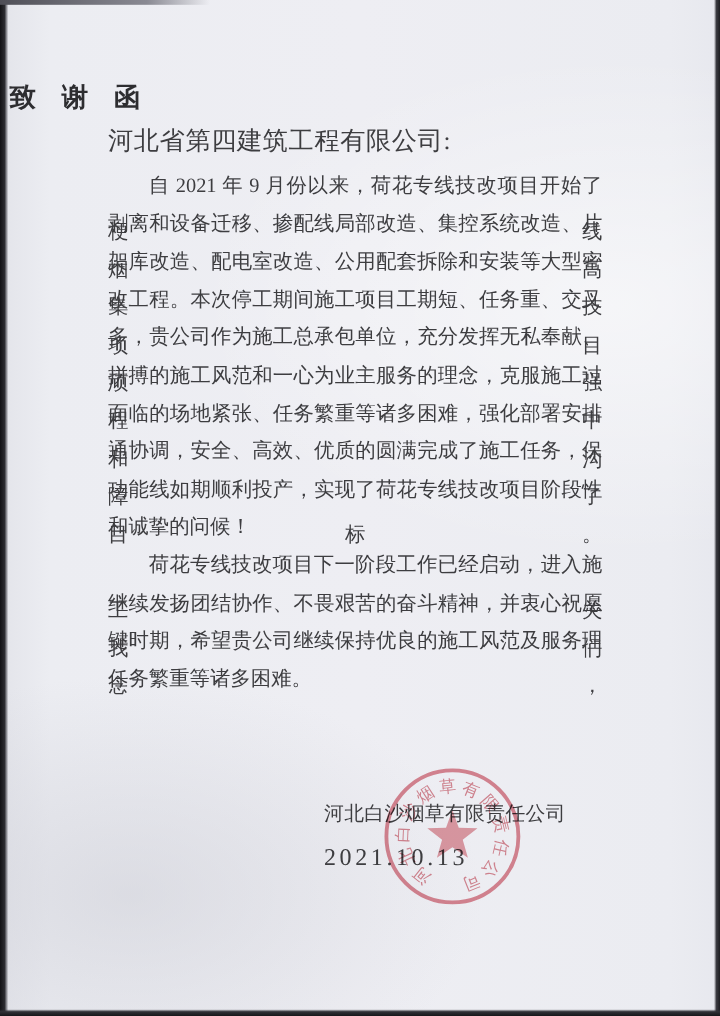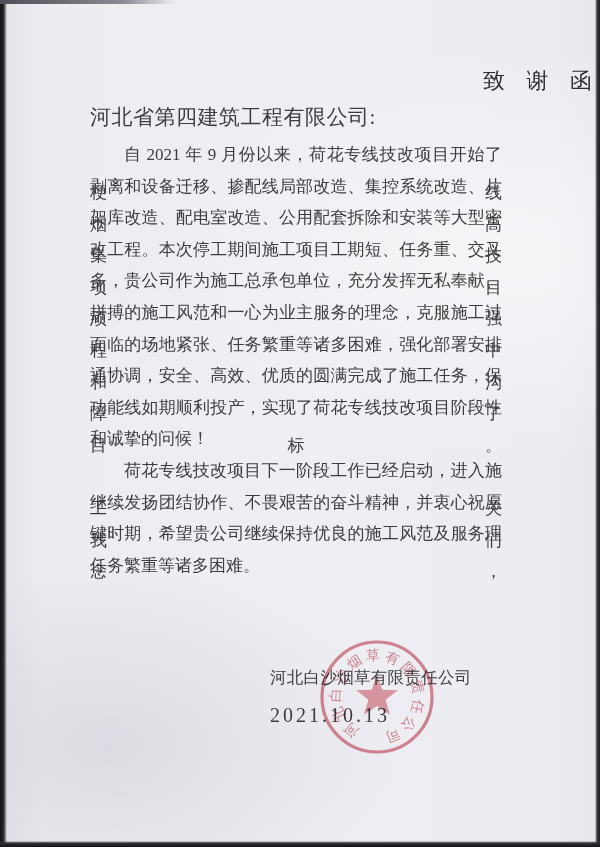--- a/index.html
+++ b/index.html
@@ -21,22 +21,22 @@
     background:linear-gradient(to right,#121215,#2c2c31 55%,rgba(70,70,78,.35) 85%,rgba(70,70,78,0));}
   .edge-right{right:0;top:0;width:5px;height:100%;
     background:linear-gradient(to left,#1d1d21,#3a3a40 60%,rgba(70,70,78,0));}
   .edge-bottom{left:0;bottom:0;width:100%;height:6px;
     background:linear-gradient(to top,#141417,#303036 65%,rgba(70,70,78,0));}
   .edge-top{left:0;top:0;width:175px;height:4px;
     background:linear-gradient(to right,#4e4e56,#8a8a93 70%,rgba(138,138,147,0));}
 
   .title{
     position:absolute;top:66px;left:0;width:100%;
-    margin:0;text-align:right;
-    font-size:22px;font-weight:normal;color:#2d2d30;
+    margin:0;text-align:left;
+    font-size:22px;font-weight:bold;color:#2d2d30;
     letter-spacing:8px;text-indent:8px;
   }
   .addressee{
     position:absolute;top:103px;left:90px;width:430px;
     font-size:21px;letter-spacing:.5px;
   }
   .body-block{
     position:absolute;top:136px;left:90px;width:412px;
     font-size:17px;
   }

